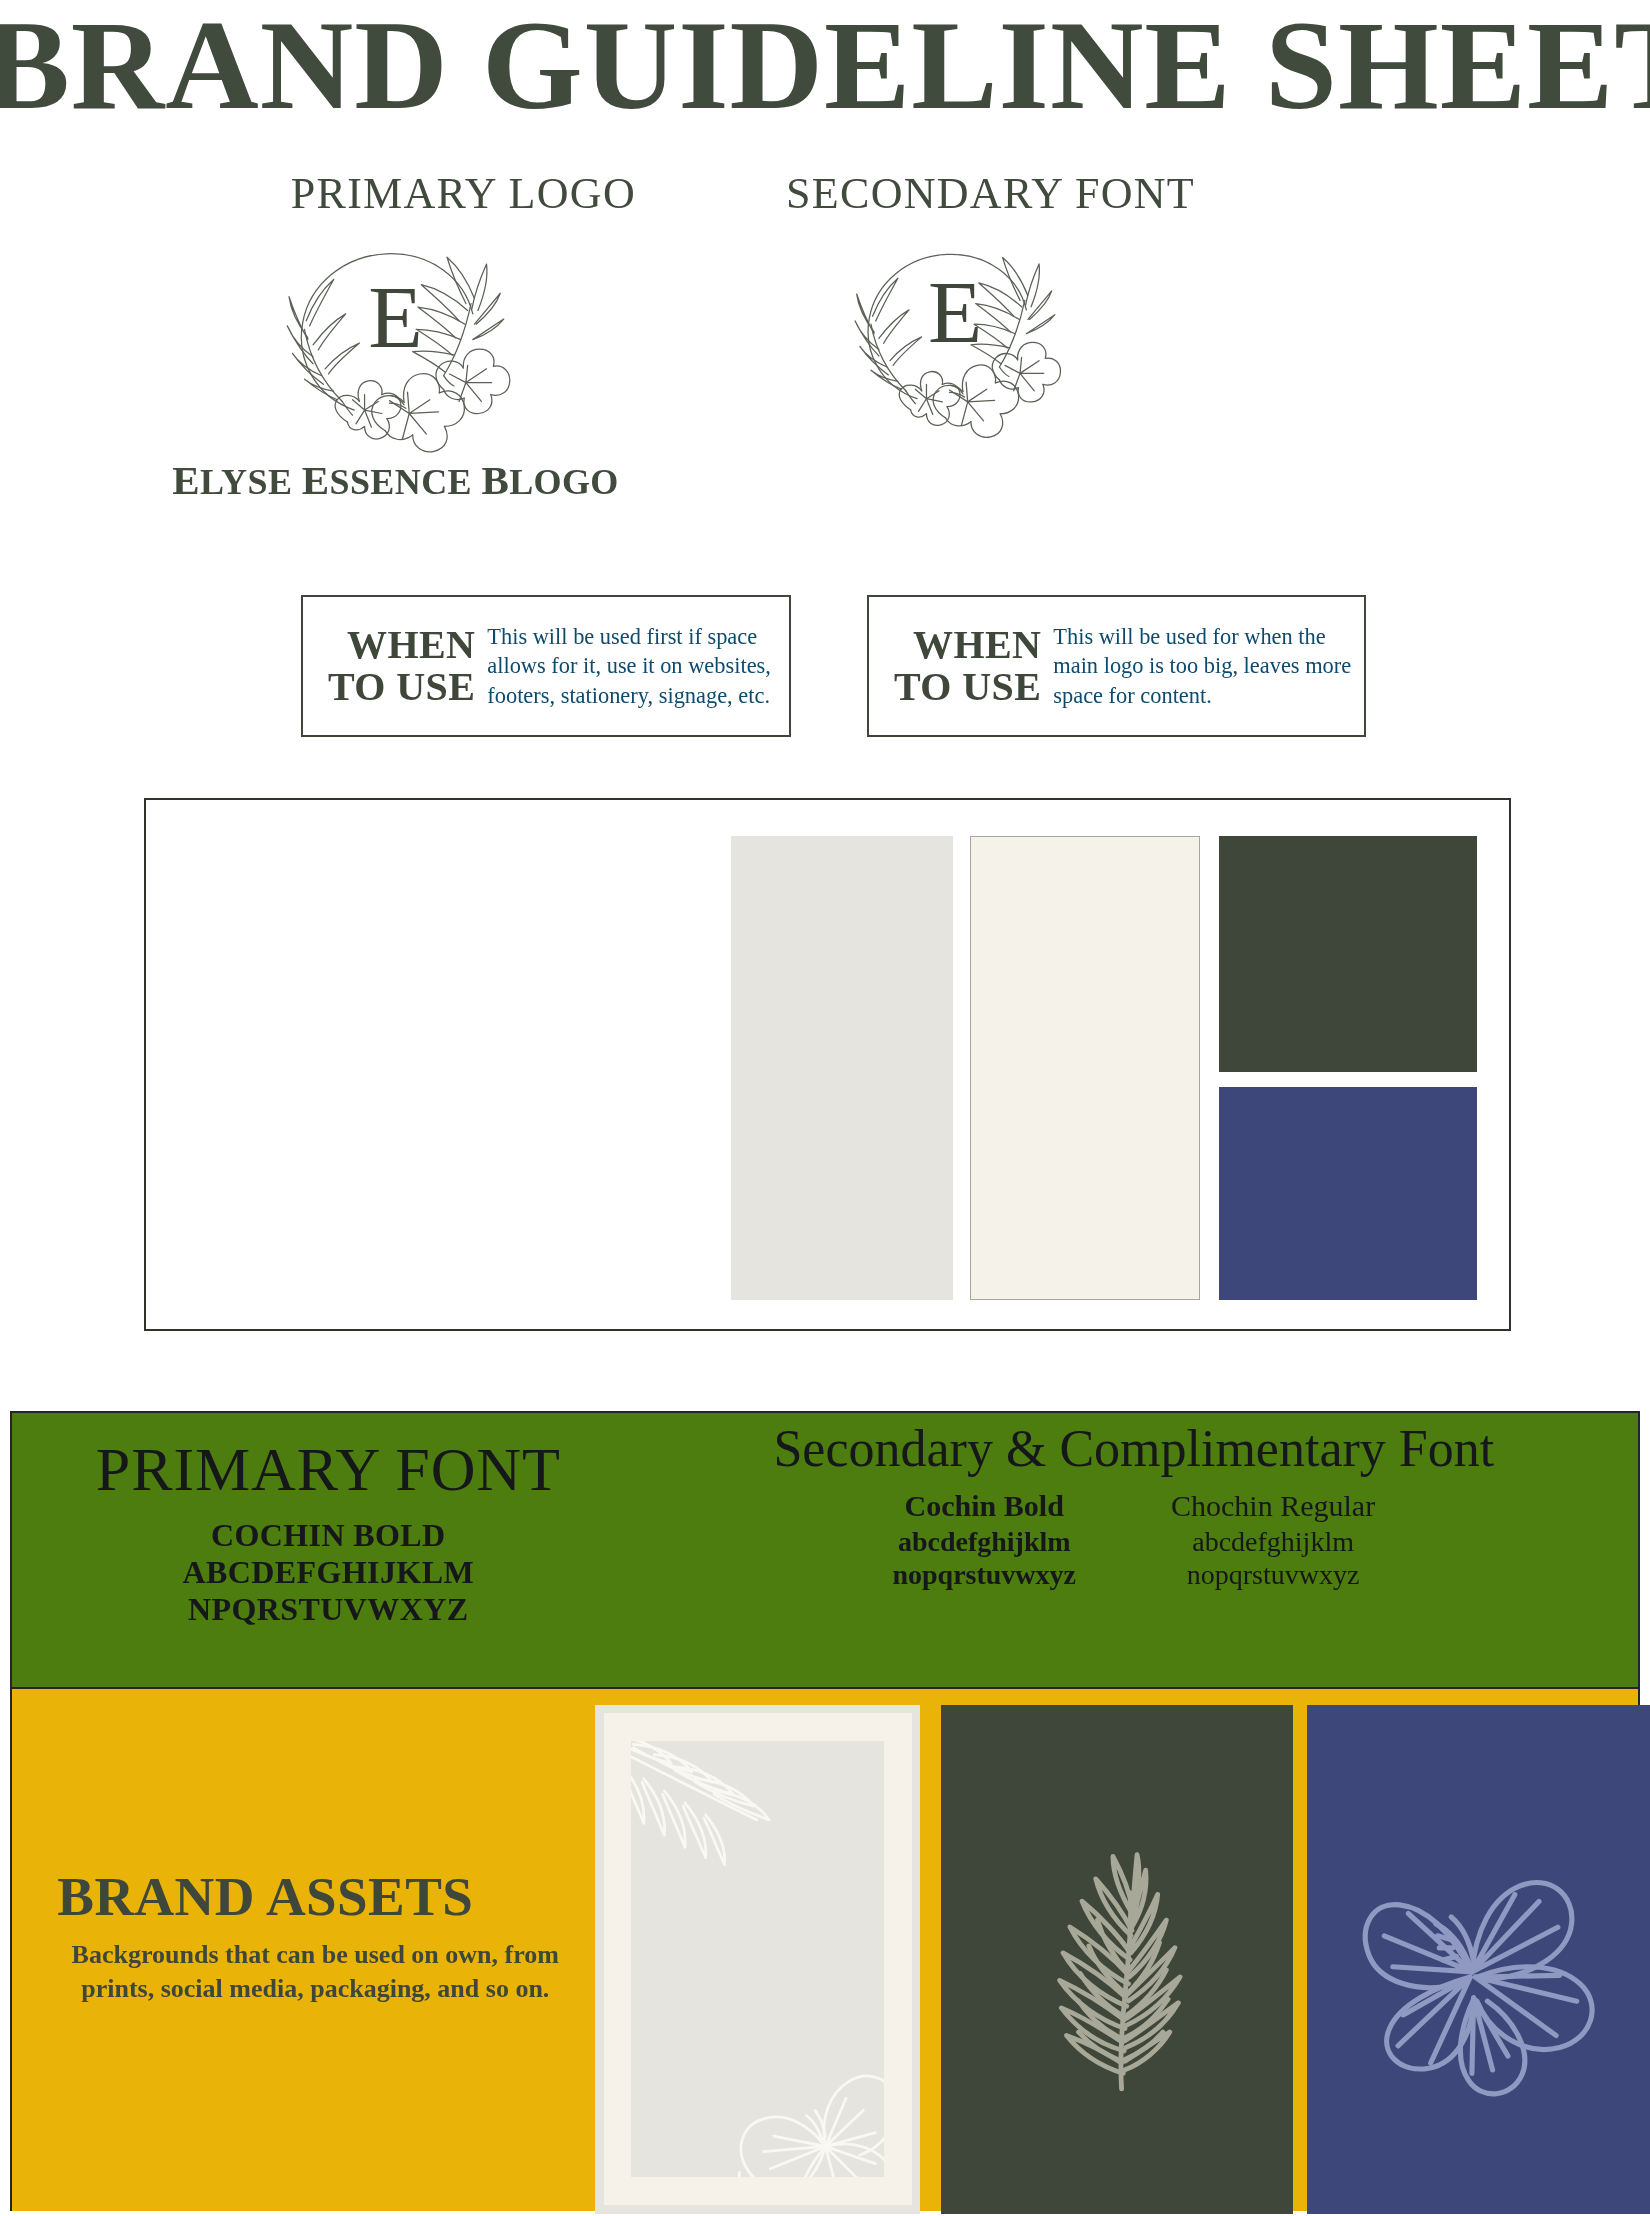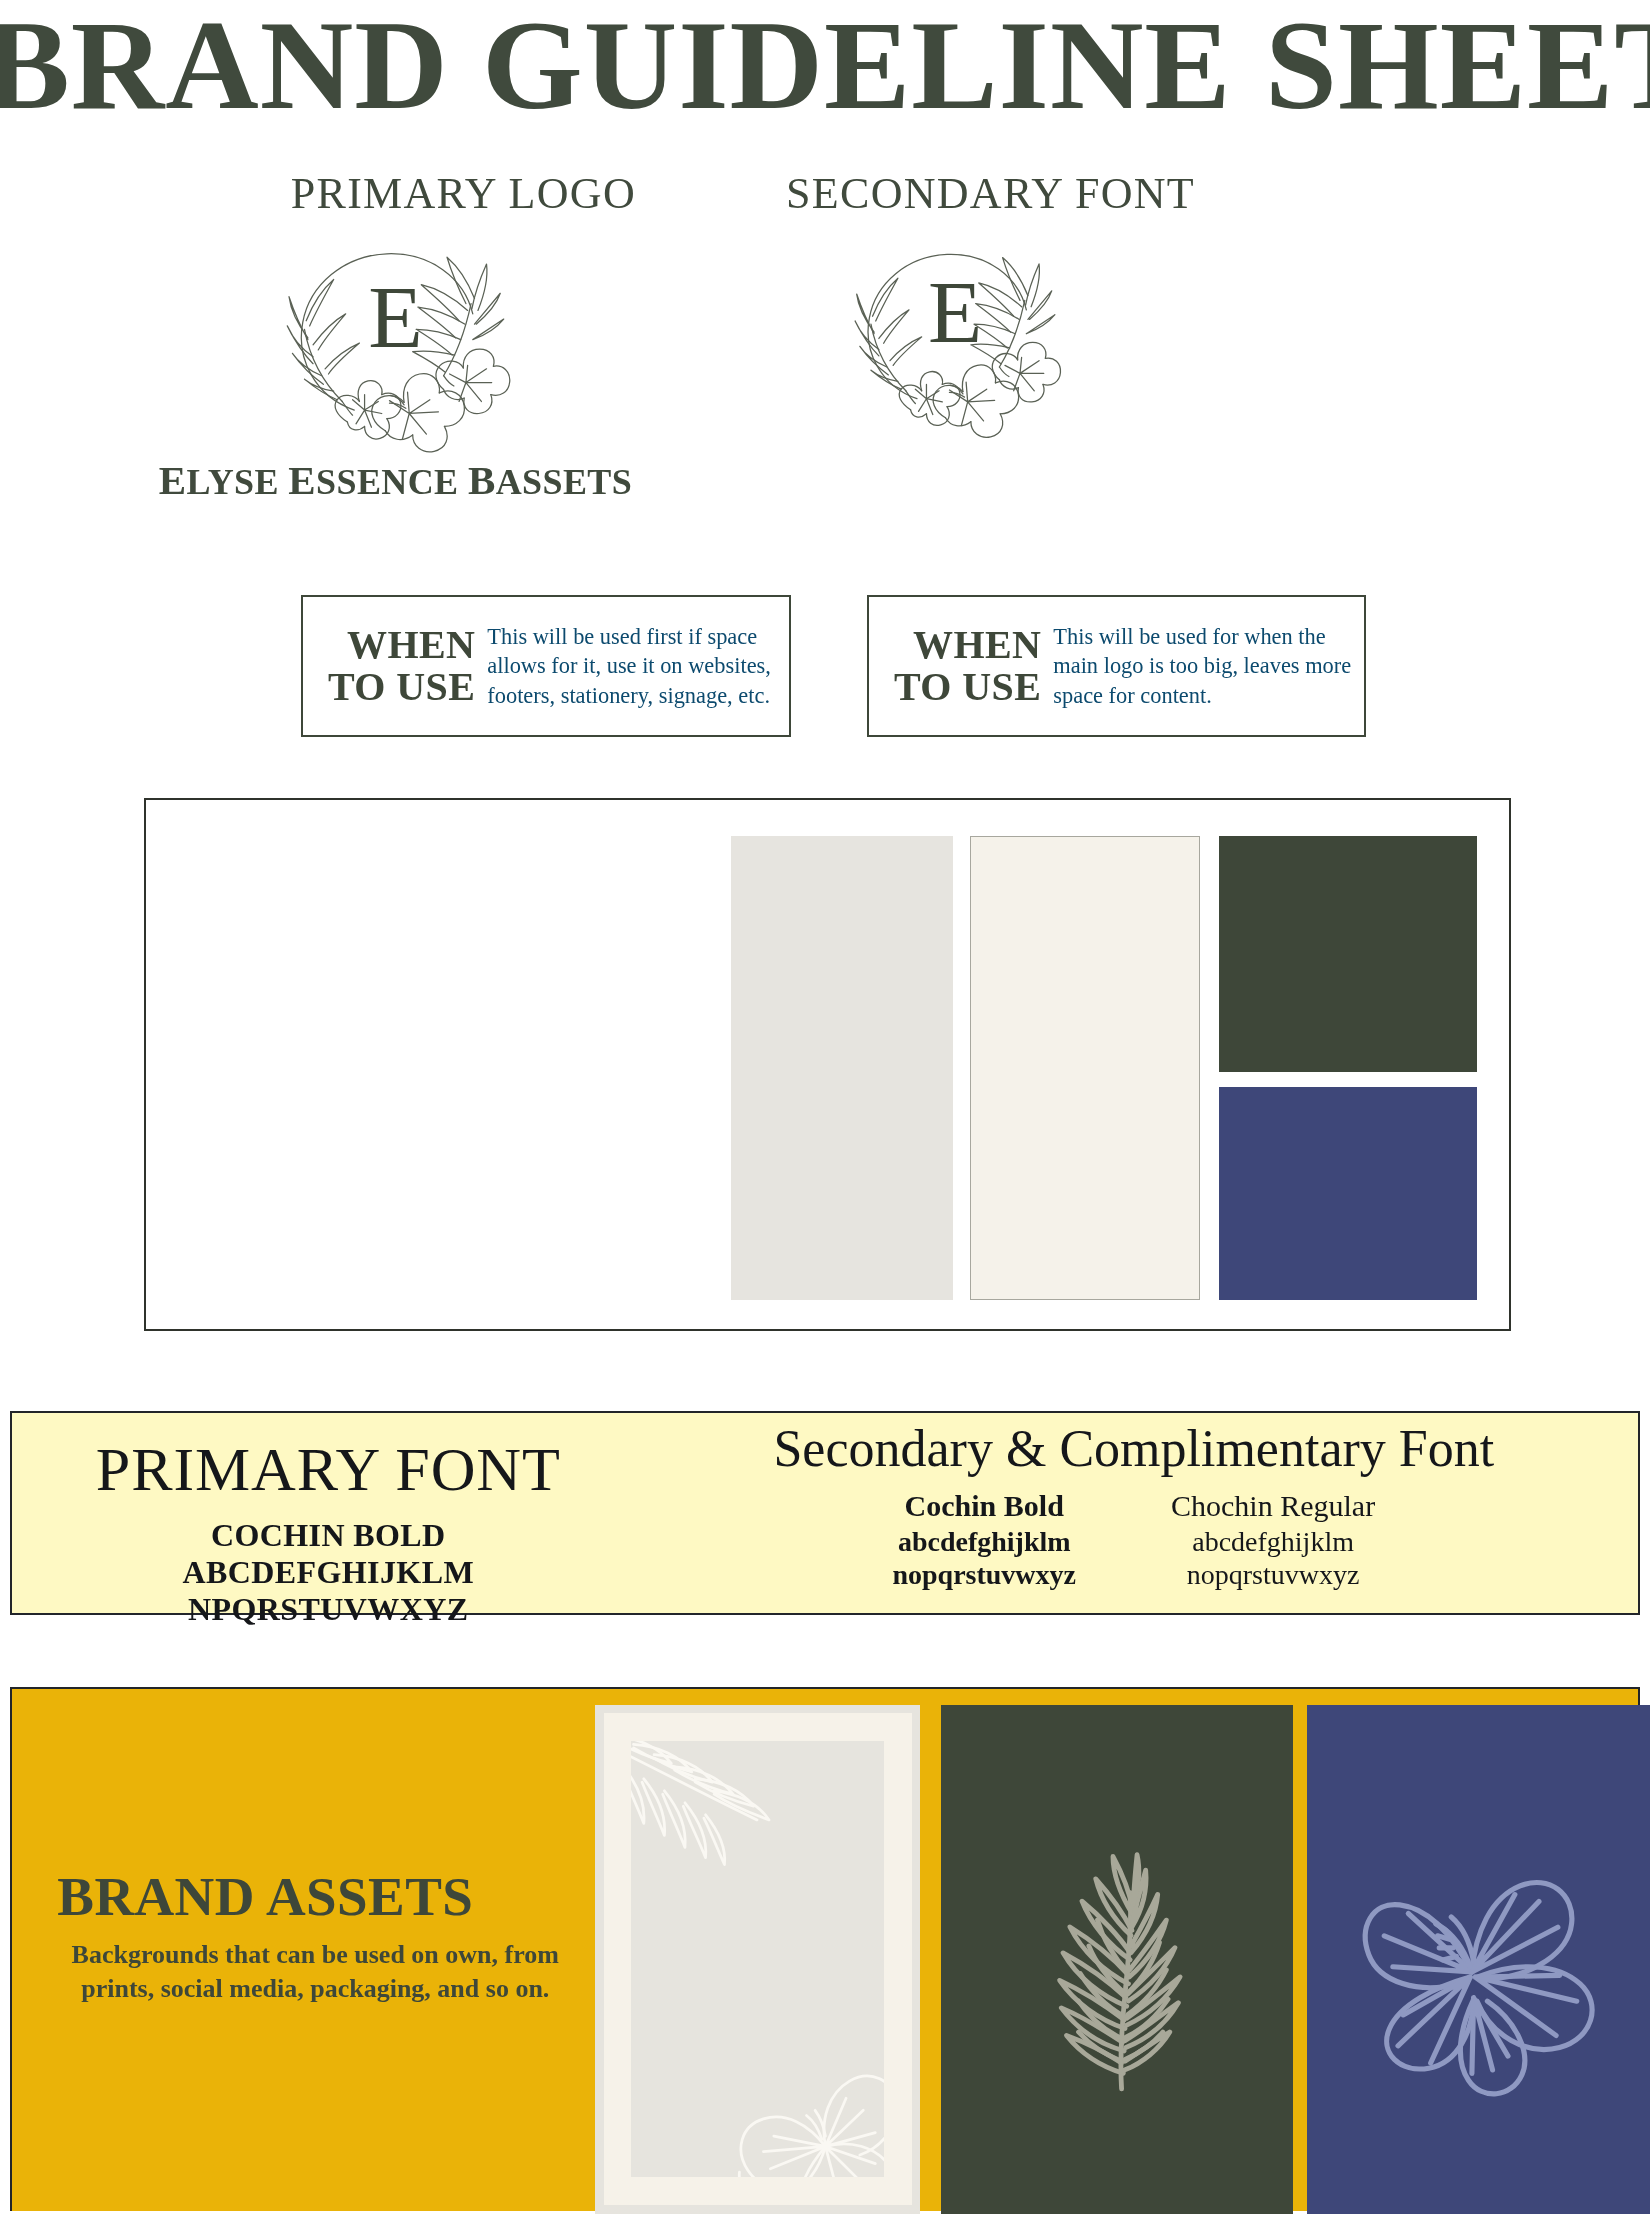--- a/index.html
+++ b/index.html
@@ -74,22 +74,22 @@
 
   .swatches{position:absolute;left:585px;top:36px;width:757px;height:464px;}
   .sw{position:absolute;box-sizing:border-box;}
   .sw.s1{left:0;top:0;width:222px;height:464px;}
   .sw.s2{left:239px;top:0;width:230px;height:464px;border:1.7px solid #a7a79e;}
   .sw.s3{left:488px;top:0;width:258px;height:236px;}
   .sw.s4{left:488px;top:251px;width:258px;height:213px;}
 
   
   .font-box{
-    position:absolute;left:10.3px;top:1411px;width:1630px;height:204px;
-    border:2.6px solid #22252a;background:#fef9c3;box-sizing:border-box;
+    position:absolute;left:10.3px;top:1411px;width:1630px;height:278px;
+    border:2.6px solid #22252a;background:#4d7c0f;box-sizing:border-box;
   }
   .font-primary{position:absolute;left:41px;top:20.6px;width:550px;text-align:center;color:#15171a;}
   .fp-title{font-size:62px;font-weight:400;letter-spacing:0.9px;margin:0 0 12px 0;white-space:nowrap;}
   .fp-line{font-size:32px;font-weight:700;line-height:1.16;letter-spacing:0.4px;white-space:nowrap;}
 
   .font-secondary{position:absolute;left:653px;top:6px;width:937px;color:#15171a;}
   .fs-title{font-size:52px;font-weight:400;text-align:center;margin:0 0 10.3px 0;white-space:nowrap;}
   .fs-cols{display:flex;justify-content:center;gap:95px;}
   .fs-col{text-align:center;}
   .fs-name{font-size:30px;line-height:1.18;margin:0 0 1.7px 0;white-space:nowrap;}
@@ -178,21 +178,21 @@
             <path d="M220 198 C210 203 199 197 196 188"></path>
             <path d="M222 180 L203 170 M222 180 L224 160 M222 180 L246 164 M222 180 L252 180 M222 180 L240 202 M222 180 L214 202"></path>
           </g>
 
           <path d="M196 172 C200 178 204 182 208 184"></path>
           <path d="M78 202 C82 208 86 214 90 218"></path>
         </g>
 
         <text x="140" y="138" text-anchor="middle" font-family="Liberation Serif, serif" font-size="104" fill="#3e4739">E</text>
       </svg>
-      <div class="wordmark"><span class="cap">E</span><span>LYSE</span> <span class="cap">E</span><span>SSENCE</span> <span class="cap">B</span><span>ASSETS</span></div>
+      <div class="wordmark"><span class="cap">E</span><span>LYSE</span> <span class="cap">E</span><span>SSENCE</span> <span class="cap">B</span><span>LOGO</span></div>
     </div>
 
     <div class="logo-col secondary">
       <div class="logo-label">SECONDARY FONT</div>
       <svg class="emblem" width="222" height="213" viewBox="0 0 280 262">
         <g fill="none" stroke="#5a6155" stroke-width="1.6" stroke-linecap="round" stroke-linejoin="round">
           <path d="M92 212 C46 196 24 152 32 110 C40 66 80 32 130 30 C180 28 220 58 230 100"></path>
           <path d="M228 88 C222 116 212 146 196 172"></path>
           <path d="M224 96 C206 80 188 70 170 66 C186 80 202 94 214 108"></path>
           <path d="M221 112 C202 100 184 94 166 92 C182 104 198 116 210 128"></path>

